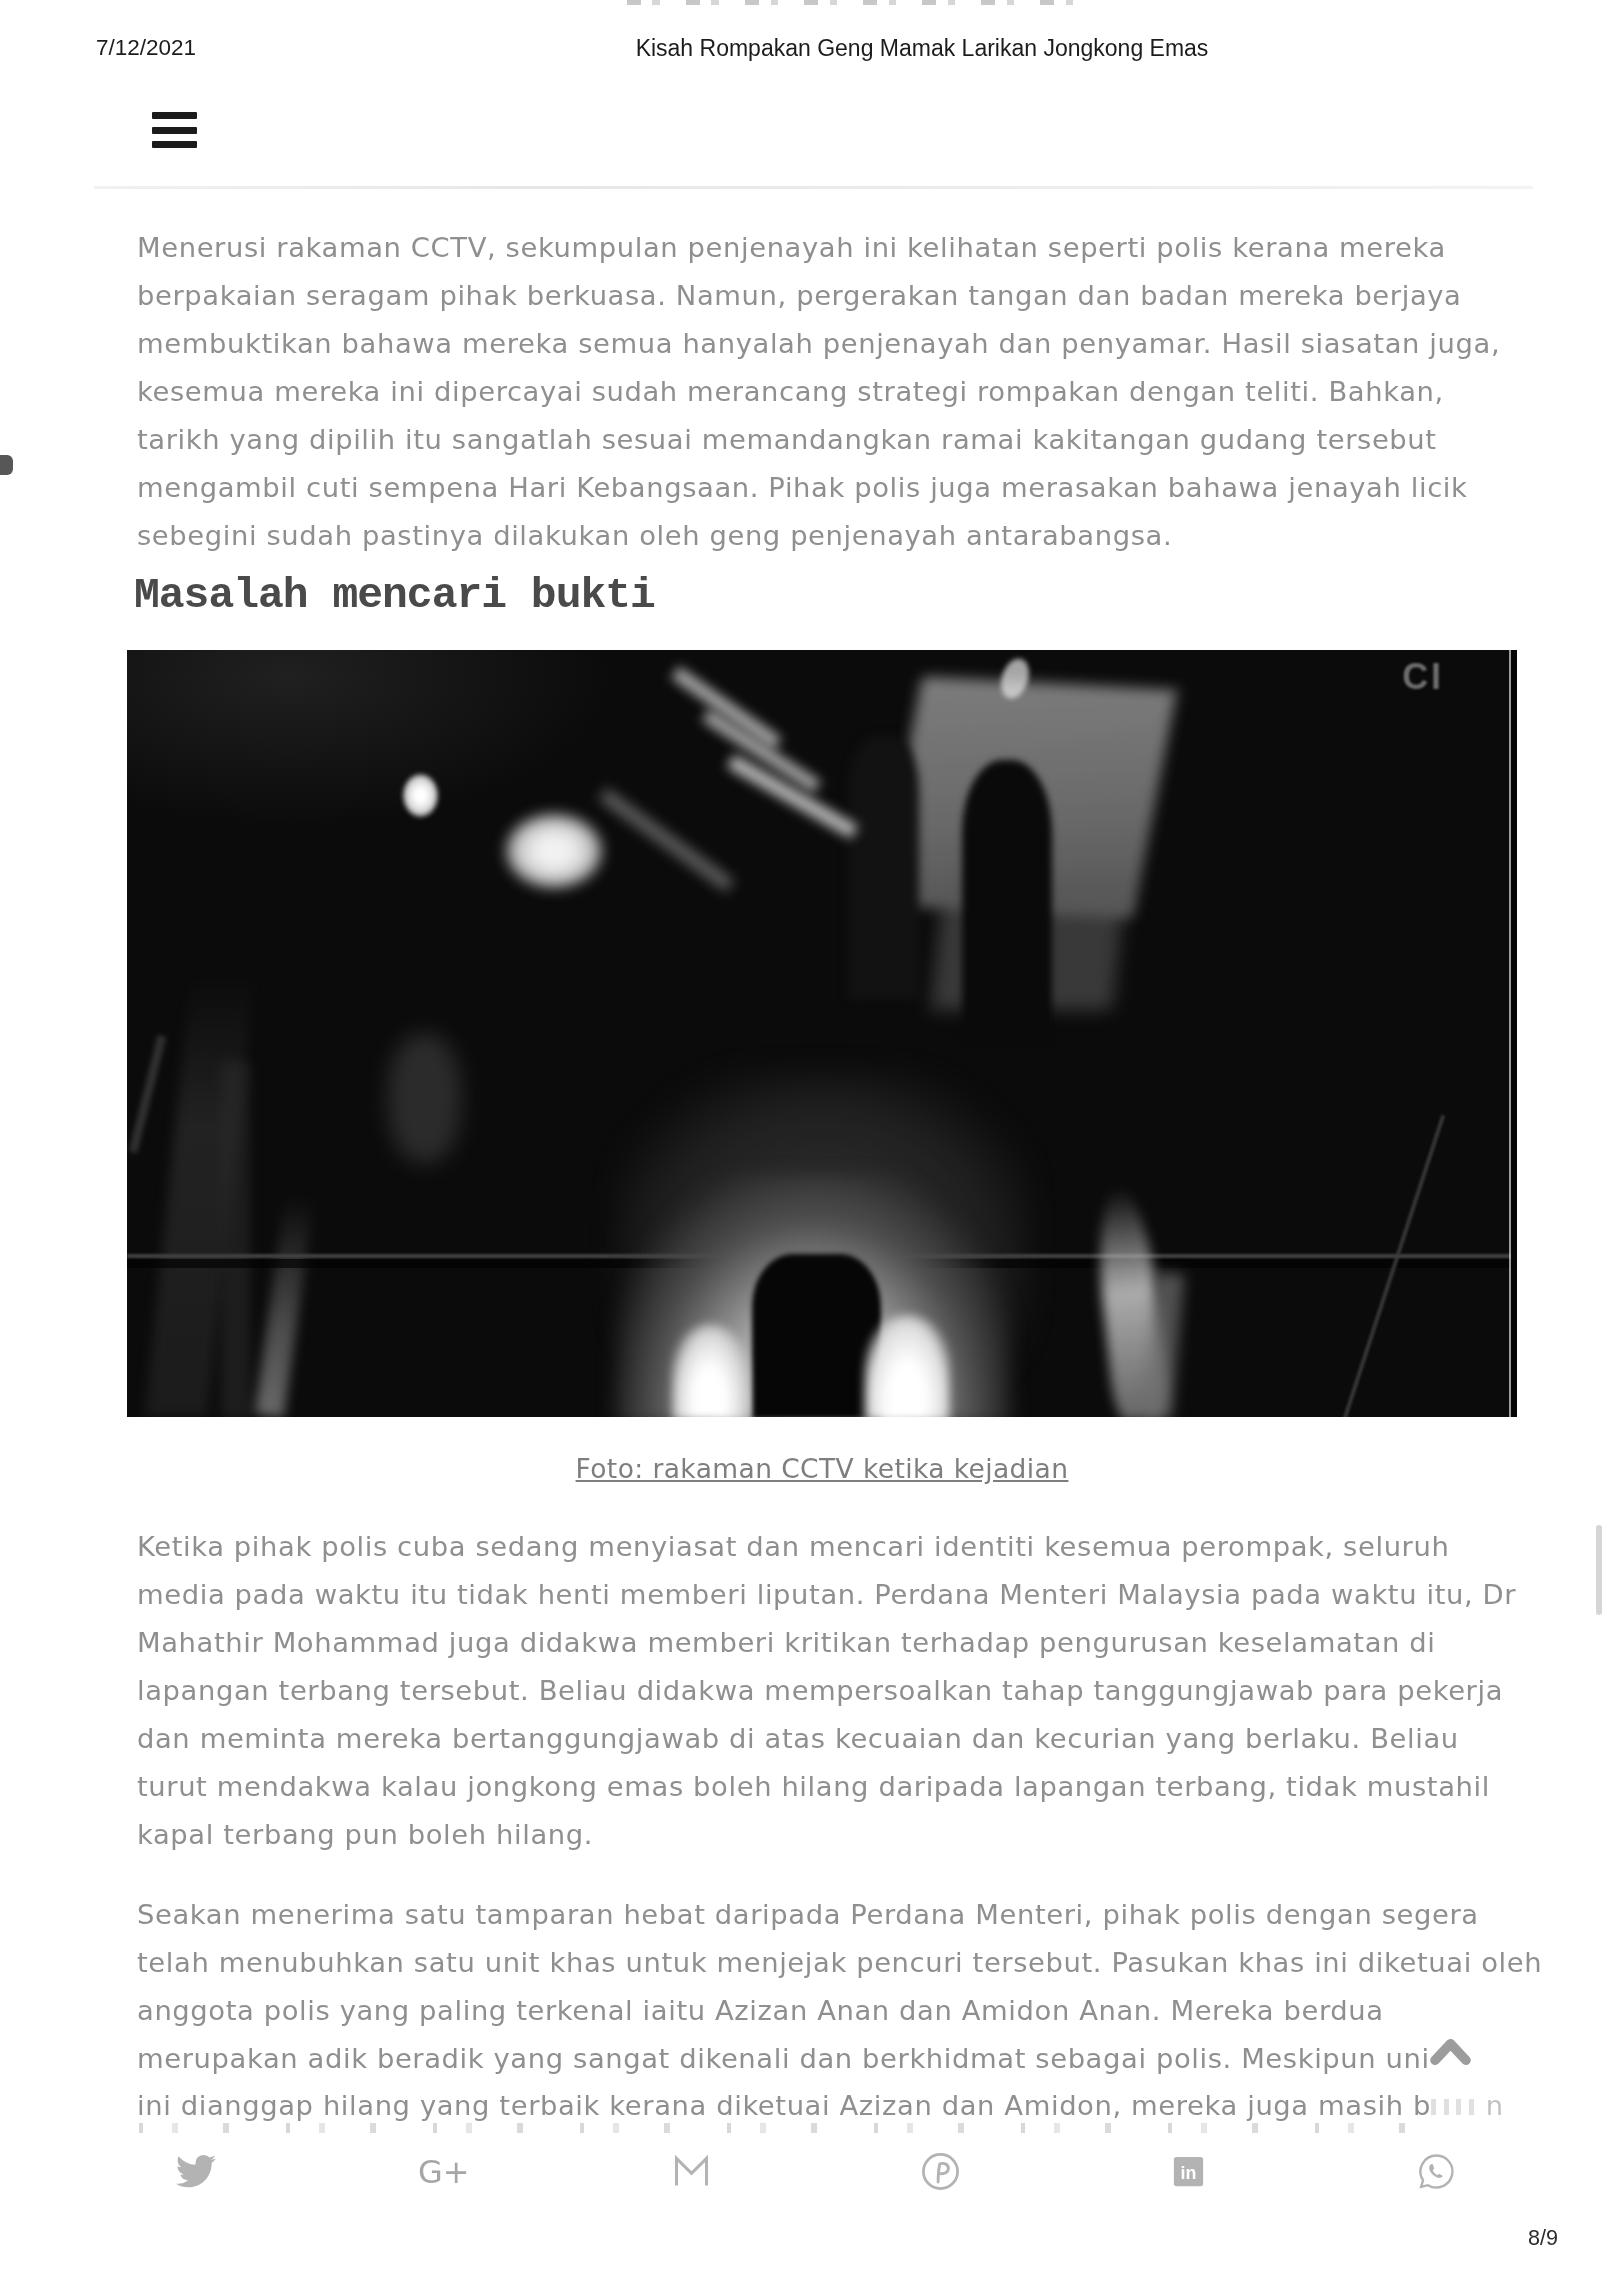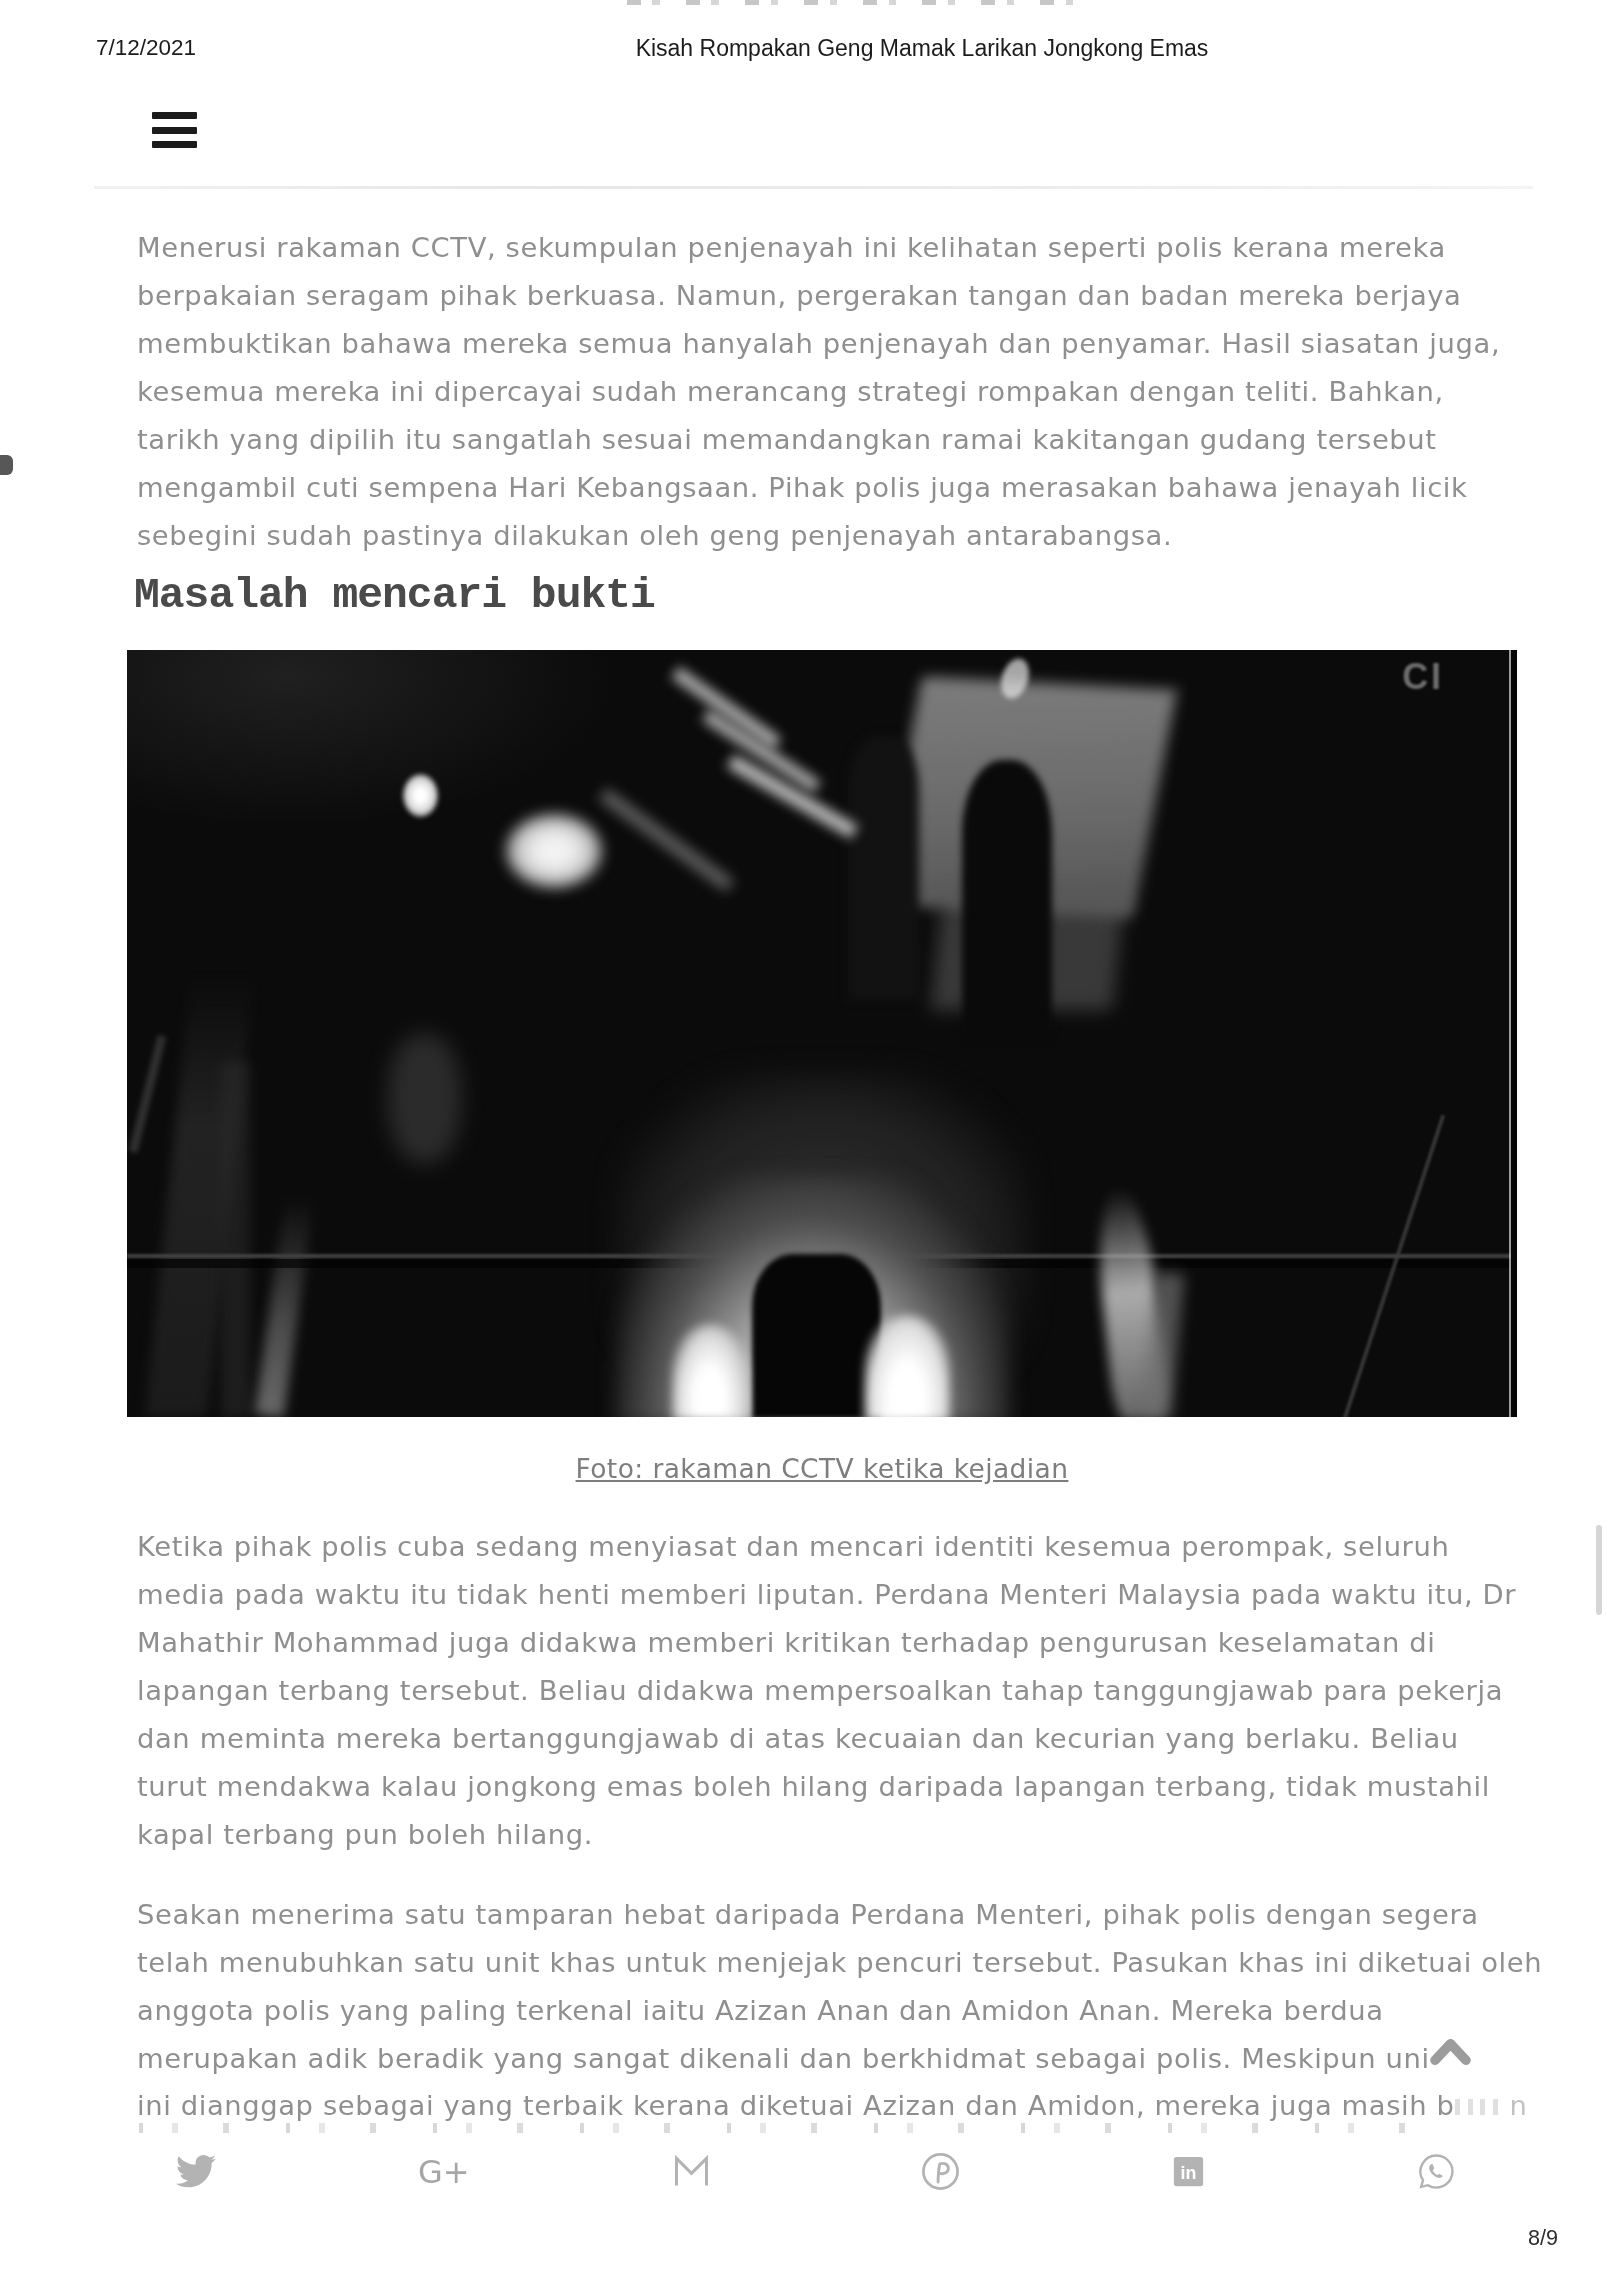--- a/index.html
+++ b/index.html
@@ -187,21 +187,21 @@
 anggota polis yang paling terkenal iaitu Azizan Anan dan Amidon Anan. Mereka berdua
 merupakan adik beradik yang sangat dikenali dan berkhidmat sebagai polis. Meskipun uni</div>
 
   <div class="body-text p2">Ketika pihak polis cuba sedang menyiasat dan mencari identiti kesemua perompak, seluruh
 media pada waktu itu tidak henti memberi liputan. Perdana Menteri Malaysia pada waktu itu, Dr
 Mahathir Mohammad juga didakwa memberi kritikan terhadap pengurusan keselamatan di
 lapangan terbang tersebut. Beliau didakwa mempersoalkan tahap tanggungjawab para pekerja
 dan meminta mereka bertanggungjawab di atas kecuaian dan kecurian yang berlaku. Beliau
 turut mendakwa kalau jongkong emas boleh hilang daripada lapangan terbang, tidak mustahil
 kapal terbang pun boleh hilang.</div>
-  <div class="body-text p3b"><span>ini dianggap sebagai yang terbaik kerana diketuai Azizan dan Amidon, mereka juga masih b</span><span class="smudge"></span><span class="faded-frag">n</span></div>
+  <div class="body-text p3b"><span>ini dianggap hilang yang terbaik kerana diketuai Azizan dan Amidon, mereka juga masih b</span><span class="smudge"></span><span class="faded-frag">n</span></div>
 
   <div class="specks"></div>
 
   <div class="chevron">
     <svg width="43" height="29" viewBox="0 0 44 30">
       <polyline points="6,24 22,7 38,24" fill="none" stroke="#9c9c9c" stroke-width="10" stroke-linecap="round" stroke-linejoin="round"></polyline>
     </svg>
   </div>
 
   <div class="social">

